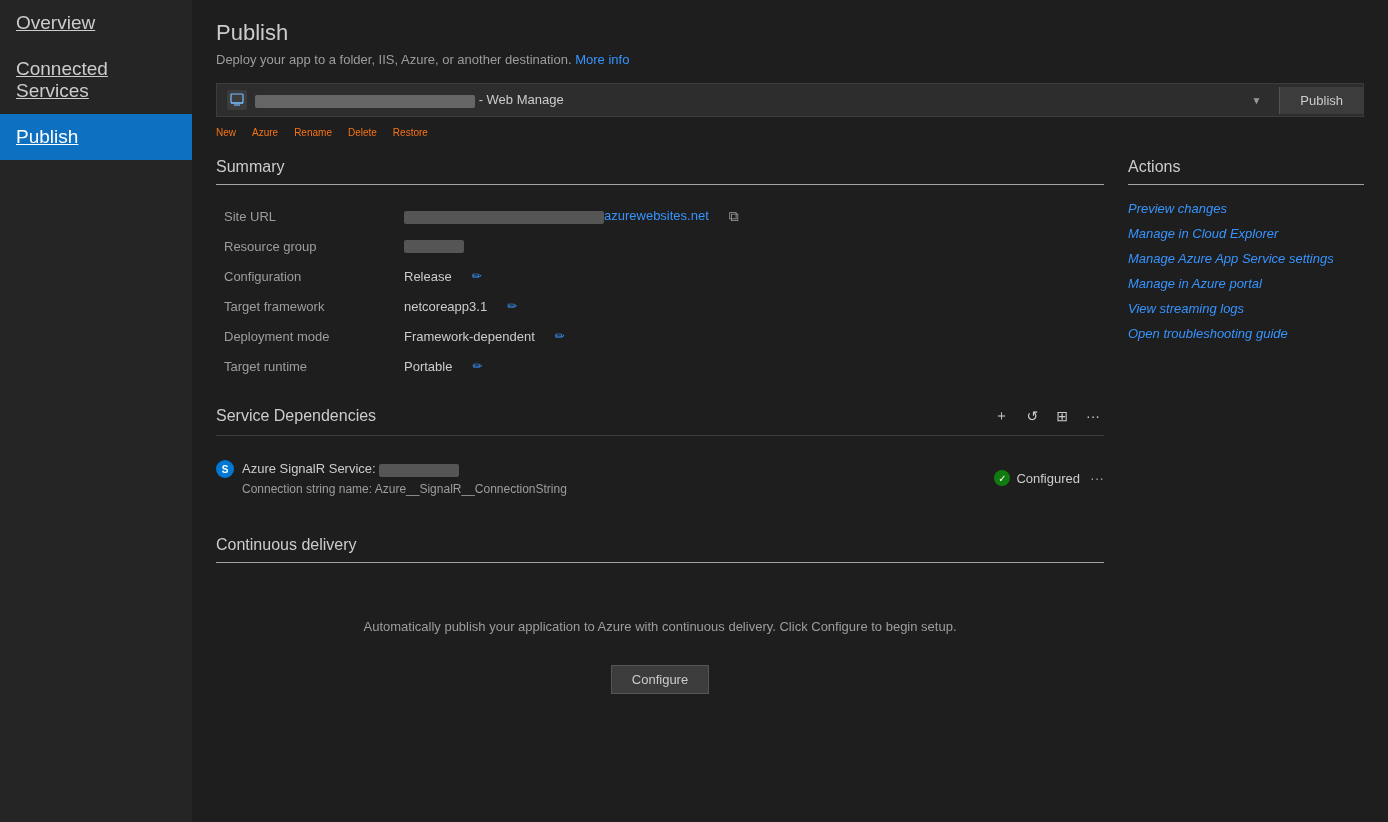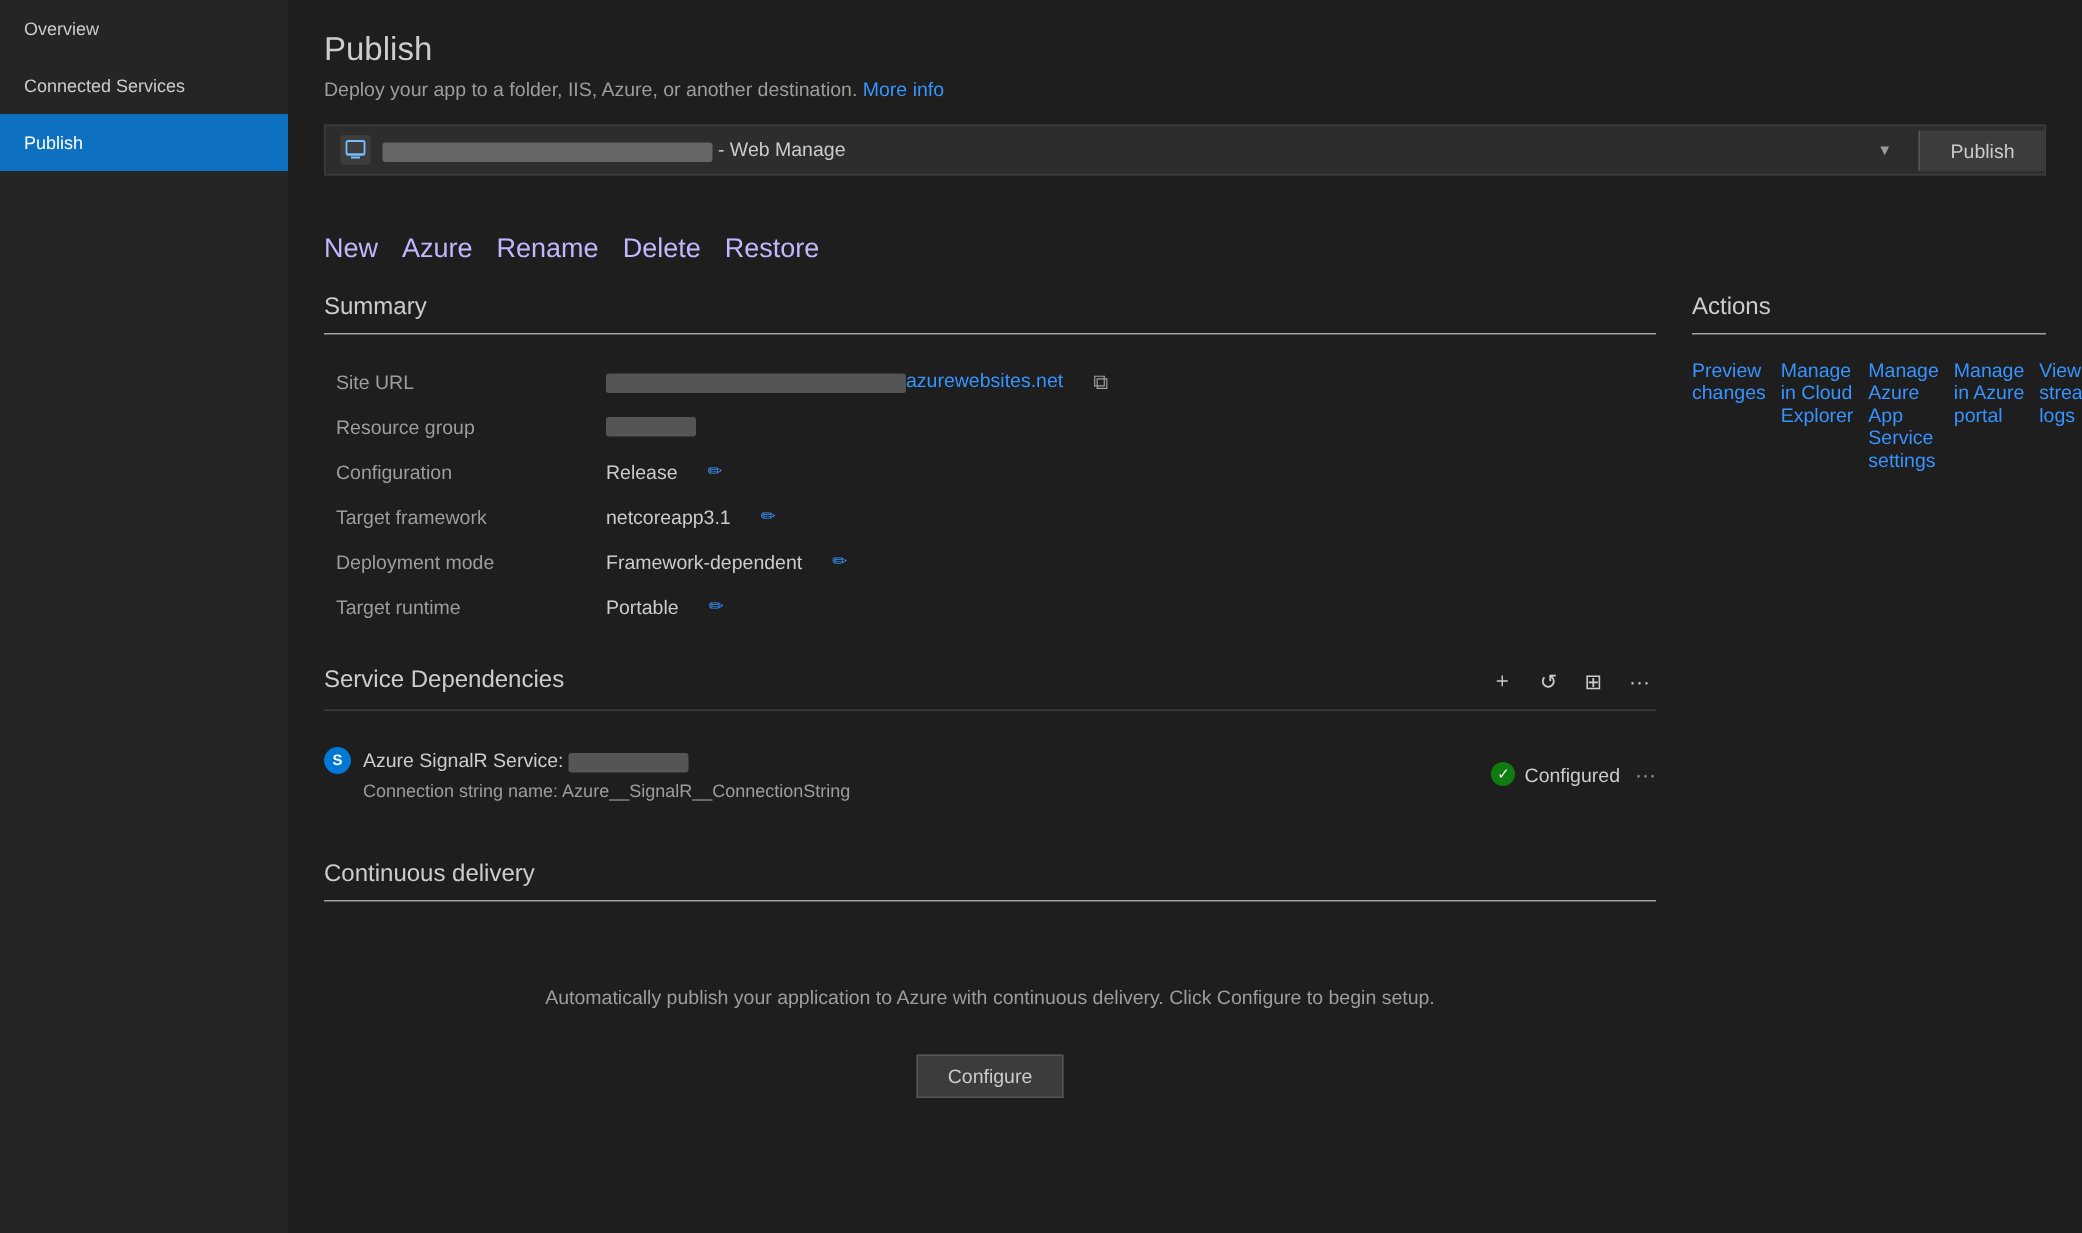--- a/index.html
+++ b/index.html
@@ -18,21 +18,22 @@
       width: 192px;
       background: #252526;
       flex-shrink: 0;
       display: flex;
       flex-direction: column;
     }
     .sidebar-item {
       padding: 12px 16px;
       color: #cccccc;
       cursor: pointer;
-      font-size: 12px;
+      font-size: 19px;
+      text-decoration: underline;
     }
     .sidebar-item.active {
       background: #0e70c0;
       color: #ffffff;
     }
 
     
     .main {
       flex: 1;
       overflow-y: auto;
@@ -112,25 +113,24 @@
     }
 
     
     .toolbar-links {
       display: flex;
       gap: 16px;
       margin-bottom: 20px;
     }
 
     .toolbar-links a {
-      color: #c4b5fd;
+      color: #f97316;
       text-decoration: none;
-      font-size: 18px;
-      cursor: pointer;
-      margin-top: 28px;
+      font-size: 10px;
+      cursor: pointer;
     }
 
     
     .content-columns {
       display: flex;
       gap: 0;
     }
 
     .content-left {
       flex: 1;
@@ -193,21 +193,23 @@
 
     .copy-icon {
       color: #9d9d9d;
       cursor: pointer;
       font-size: 14px;
     }
 
     
     .actions-list {
       display: flex;
+      flex-direction: column;
       gap: 10px;
+      font-style: italic;
     }
 
     .action-link {
       color: #3794ff;
       text-decoration: none;
       font-size: 13px;
       cursor: pointer;
       display: block;
     }
 

